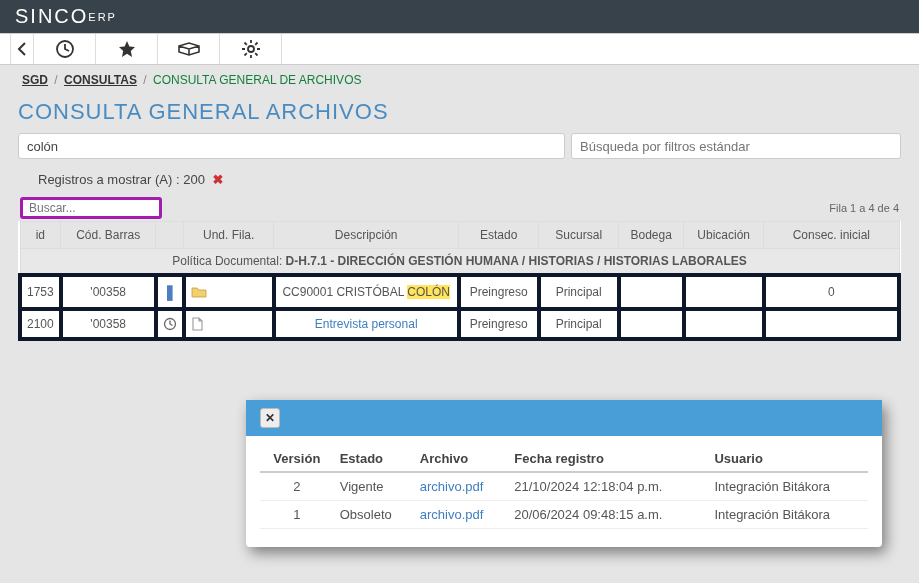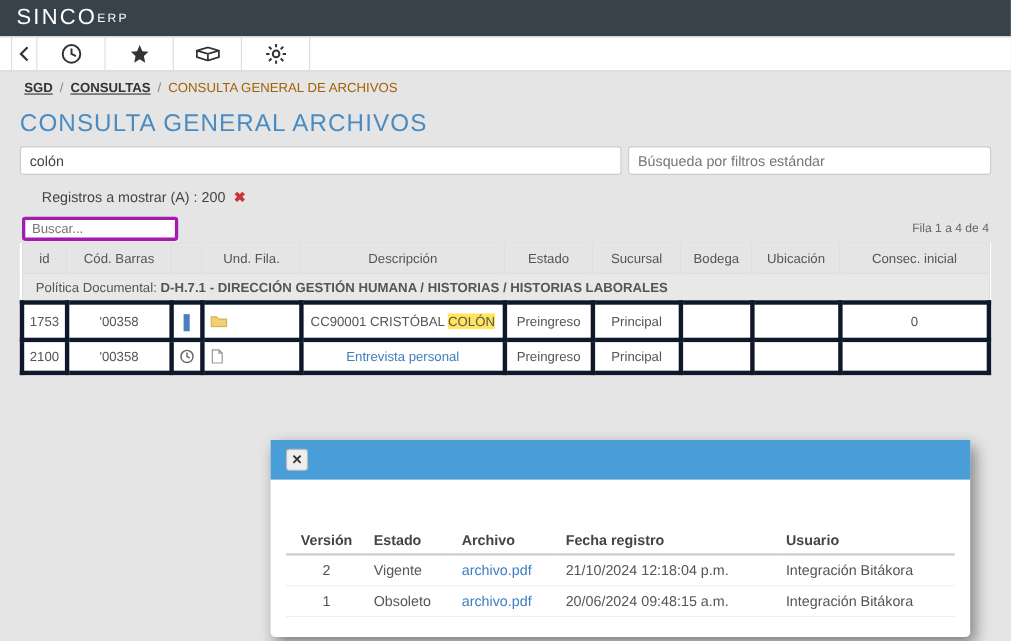--- a/index.html
+++ b/index.html
@@ -40,21 +40,21 @@
       font-size: 18px;
     }
     .toolbar-btn.back { width: 24px; border-left: 1px solid #ddd; }
     .breadcrumb {
       padding: 8px 22px 4px;
       font-size: 12px;
       color: #555;
     }
     .breadcrumb a { text-decoration: underline; color: #333; font-weight: 700; }
     .breadcrumb .sep { margin: 0 3px; color: #888; }
-    .breadcrumb .current { color: #a16207; }
+    .breadcrumb .current { color: #15803d; }
     .content {
       padding: 8px 18px;
     }
     .page-title {
       font-size: 22px;
       font-weight: 300;
       color: #4a8cc2;
       letter-spacing: 1px;
       margin-bottom: 8px;
     }
@@ -93,21 +93,21 @@
     }
     .grid td {
       border: 4px solid #0f172a;
       padding: 6px 5px;
       text-align: center;
       color: #555;
     }
     .grid td.left { text-align: center; }
     .grid tr.group td {
       background: #e8e8e8;
-      text-align: left;
+      text-align: center;
       padding: 5px 12px;
       color: #555;
       border: 1px solid #ddd;
     }
     .grid tr.alt td { background: #eef3f9; }
     .link { color: #3d7ec0; cursor: pointer; }
     .hl { background: #ffe45c; }
     .modal {
       position: absolute;
       left: 246px; top: 400px;
@@ -124,21 +124,21 @@
       display: flex;
       justify-content: space-between;
       align-items: center;
     }
     .modal-close {
       width: 20px; height: 20px; background: #eee;
       color: #333; border: 1px solid #bbb; border-radius: 3px;
       display: flex; align-items: center; justify-content: center;
       font-size: 12px; font-weight: bold; cursor: pointer;
     }
-    .modal-body { padding: 10px 14px 18px; margin-top: 32px; }
+    .modal-body { padding: 10px 14px 18px; }
     table.history { width: 100%; border-collapse: collapse; font-size: 13px; }
     .history th {
       text-align: left; padding: 5px 6px;
       border-bottom: 2px solid #ccc; color: #444; font-weight: 700;
     }
     .history td { padding: 6px; border-bottom: 1px solid #eee; color: #555; }
     .history td.center, .history th.center { text-align: center; }
     .history .link { color: #3d7ec0; }
     svg { display: block; }
   </style>

